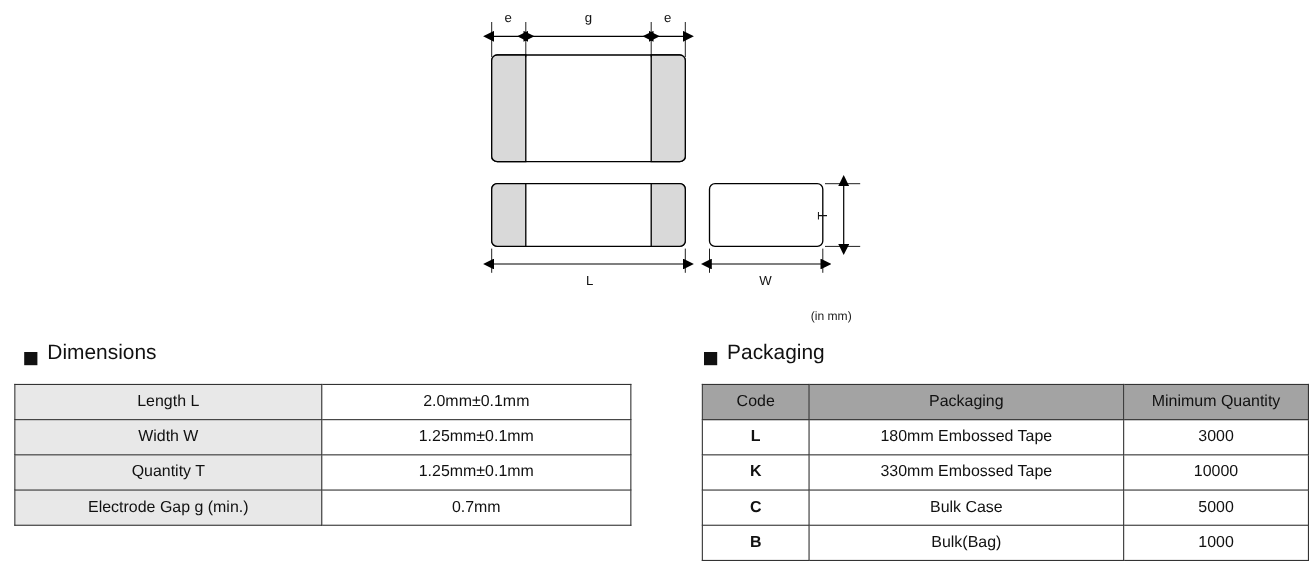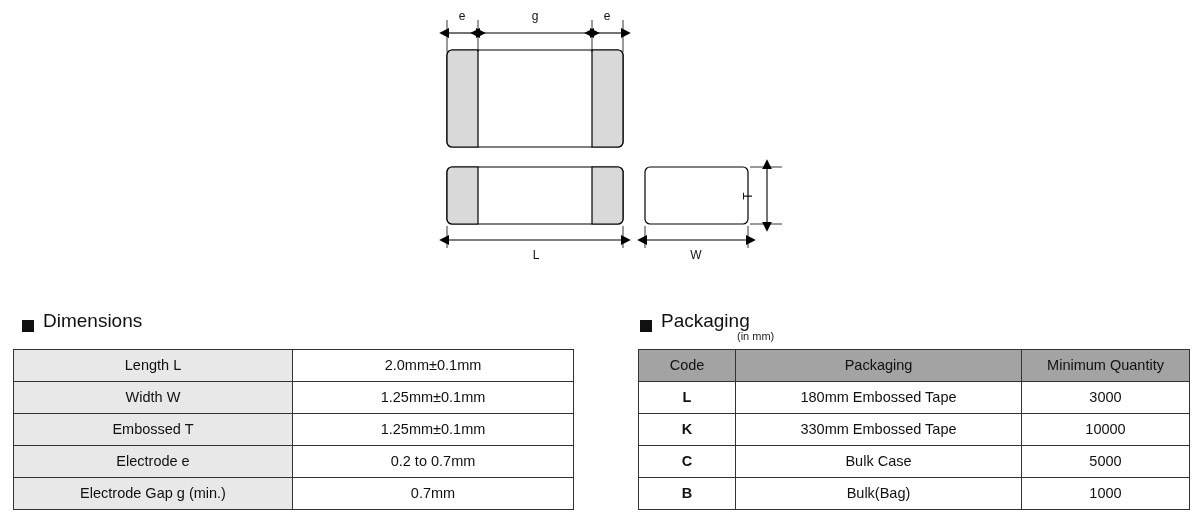--- a/index.html
+++ b/index.html
@@ -24,21 +24,20 @@
     width: 1195px;
     height: 300px;
   }
 
   .unit-note {
     position: absolute;
     left: 737px;
     top: 282px;
     font-size: 11px;
     color: #222;
-    margin-top: 48px;
   }
 
   
   .section-head {
     position: absolute;
     font-size: 19px;
     color: #111;
     display: flex;
     align-items: flex-end;
     gap: 9px;
@@ -162,26 +161,22 @@
   <tbody>
     <tr>
       <td class="k shade">Length L</td>
       <td class="v">2.0mm±0.1mm</td>
     </tr>
     <tr>
       <td class="k shade">Width W</td>
       <td class="v">1.25mm±0.1mm</td>
     </tr>
     <tr>
-      <td class="k shade">Embossed T</td>
+      <td class="k shade">Quantity T</td>
       <td class="v">1.25mm±0.1mm</td>
-    </tr>
-    <tr>
-      <td class="k shade">Electrode e</td>
-      <td class="v">0.2 to 0.7mm</td>
     </tr>
     <tr>
       <td class="k shade">Electrode Gap g (min.)</td>
       <td class="v">0.7mm</td>
     </tr>
   </tbody>
 </table>
 
 <div class="section-head" id="pack-head">
   <span class="bullet"></span>

